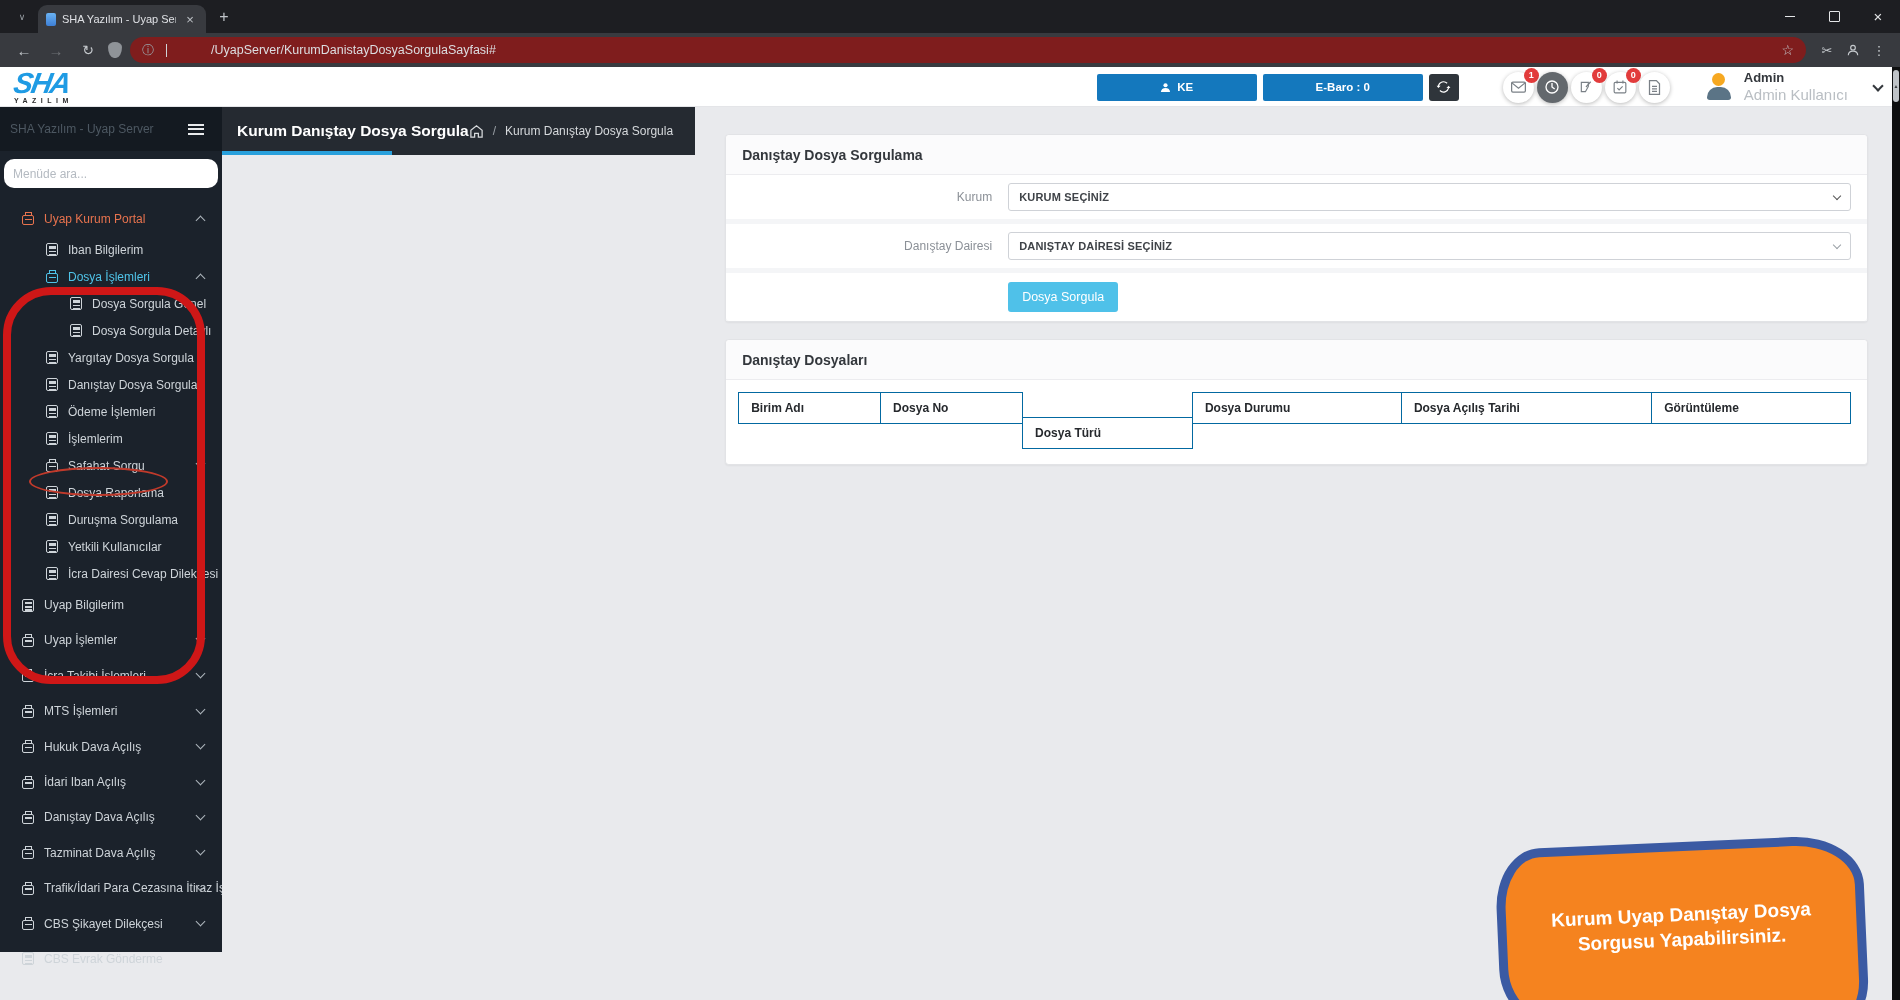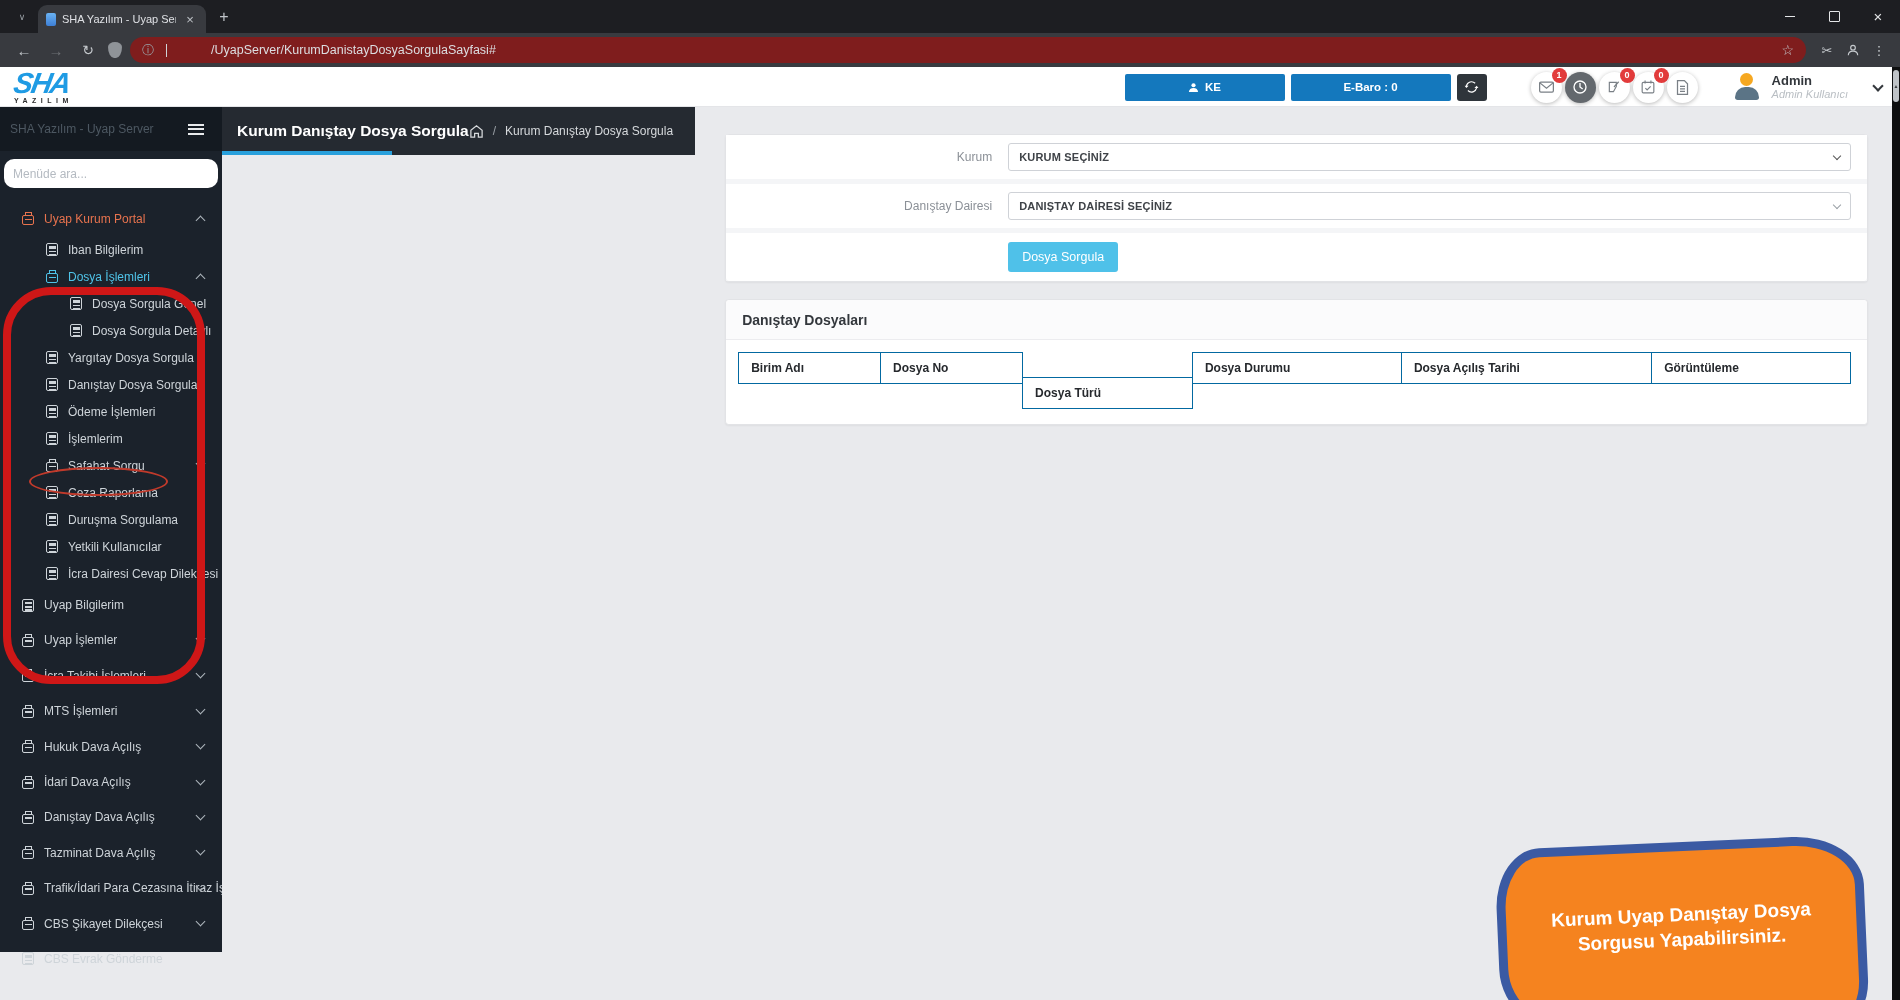--- a/index.html
+++ b/index.html
@@ -51,21 +51,21 @@
   .btn-dark { height:27px; width:30px; background:#2f353b; border:none; border-radius:3px; display:flex; align-items:center; justify-content:center; margin-left:6px; }
   .circles { display:flex; align-items:center; margin-left:42px; gap:1px; }
   .cbtn { width:31px; height:31px; border-radius:50%; background:#fff; box-shadow:0 1px 4px rgba(0,0,0,.28); display:flex; align-items:center; justify-content:center; position:relative; margin-left:2px; border:none; }
   .cbtn.dark { background:#63686d; }
   .badge { position:absolute; top:-4px; right:-5px; min-width:15px; height:15px; border-radius:8px; background:#e23b3b; color:#fff; font-size:9px; font-weight:700; display:flex; align-items:center; justify-content:center; padding:0 3px; }
   .userbox { display:flex; align-items:center; margin-left:34px; }
   .avatar { width:30px; height:28px; position:relative; margin-right:10px; }
   .avatar .head { position:absolute; left:8px; top:0; width:13px; height:13px; border-radius:50%; background:#f6a821; }
   .avatar .body { position:absolute; left:3px; top:14px; width:24px; height:13px; border-radius:11px 11px 3px 3px; background:#5b7486; }
   .uname { font-size:13px; font-weight:700; color:#33373c; line-height:1.15; }
-  .urole { font-size:11px; color:#b9bec3;font-style:italic; }
+  .urole { font-size:15px; color:#b9bec3; }
   .uchev { width:8px; height:8px; border-right:2px solid #33373c; border-bottom:2px solid #33373c; transform:rotate(45deg); margin:-3px 4px 0 26px; }
 
   
   .layout { display:flex; height:845px; }
   .sidebar { width:222px; background:#1b222b; position:relative; flex:none; display:flex; flex-direction:column; }
   .sb-head { height:44px; background:#141a21; display:flex; align-items:center; padding:0 10px; flex:none; }
   .sb-brand { color:#4d5862; font-size:12px; flex:1; }
   .burger { width:16px; height:11px; border-top:2px solid #e8eaec; border-bottom:2px solid #e8eaec; position:relative; margin-right:8px; }
   .burger::before { content:""; position:absolute; left:0; right:0; top:2.5px; height:2px; background:#e8eaec; }
   .sb-search { margin:8px 4px 0 4px; }
@@ -281,21 +281,21 @@
           <span class="sic doc"></span>
           <span class="slab">İşlemlerim</span>
         </div>
       <div class="sitem lvl1">
           <span class="sic printer"></span>
           <span class="slab">Safahat Sorgu</span>
           <span class="schev down"></span>
         </div>
       <div class="sitem lvl1">
           <span class="sic doc"></span>
-          <span class="slab">Ceza Raporlama</span>
+          <span class="slab">Dosya Raporlama</span>
         </div>
       <div class="sitem lvl1">
           <span class="sic doc"></span>
           <span class="slab">Duruşma Sorgulama</span>
         </div>
       <div class="sitem lvl1">
           <span class="sic doc"></span>
           <span class="slab">Yetkili Kullanıcılar</span>
         </div>
       <div class="sitem lvl1">
@@ -321,21 +321,21 @@
           <span class="slab">MTS İşlemleri</span>
           <span class="schev down"></span>
         </div>
       <div class="sitem lvl0">
           <span class="sic printer"></span>
           <span class="slab">Hukuk Dava Açılış</span>
           <span class="schev down"></span>
         </div>
       <div class="sitem lvl0">
           <span class="sic printer"></span>
-          <span class="slab">İdari Dava Açılış</span>
+          <span class="slab">İdari Iban Açılış</span>
           <span class="schev down"></span>
         </div>
       <div class="sitem lvl0">
           <span class="sic printer"></span>
           <span class="slab">Danıştay Dava Açılış</span>
           <span class="schev down"></span>
         </div>
       <div class="sitem lvl0">
           <span class="sic printer"></span>
           <span class="slab">Tazminat Dava Açılış</span>
@@ -368,20 +368,21 @@
         <svg width="15" height="15" viewBox="0 0 24 24" fill="none" stroke="#d6d9dc" stroke-width="2">
             <path d="M3 10l9-7 9 7v11h-6v-6h-6v6H3z"></path>
           </svg>
         <span class="bc-sep">/</span>
         <span>Kurum Danıştay Dosya Sorgula</span>
       </div>
     </div>
 
     <div class="content">
       <div class="panel" style="margin-bottom:17px">
+        <div class="panel-head">Danıştay Dosya Sorgulama</div>
         <div class="panel-body">
           <div class="frow">
             <span class="flabel">Kurum</span>
             <div class="fselect">
               <span>KURUM SEÇİNİZ</span>
               <span class="sel-chev"></span>
             </div>
           </div>
           <div class="frow">
             <span class="flabel">Danıştay Dairesi</span>

